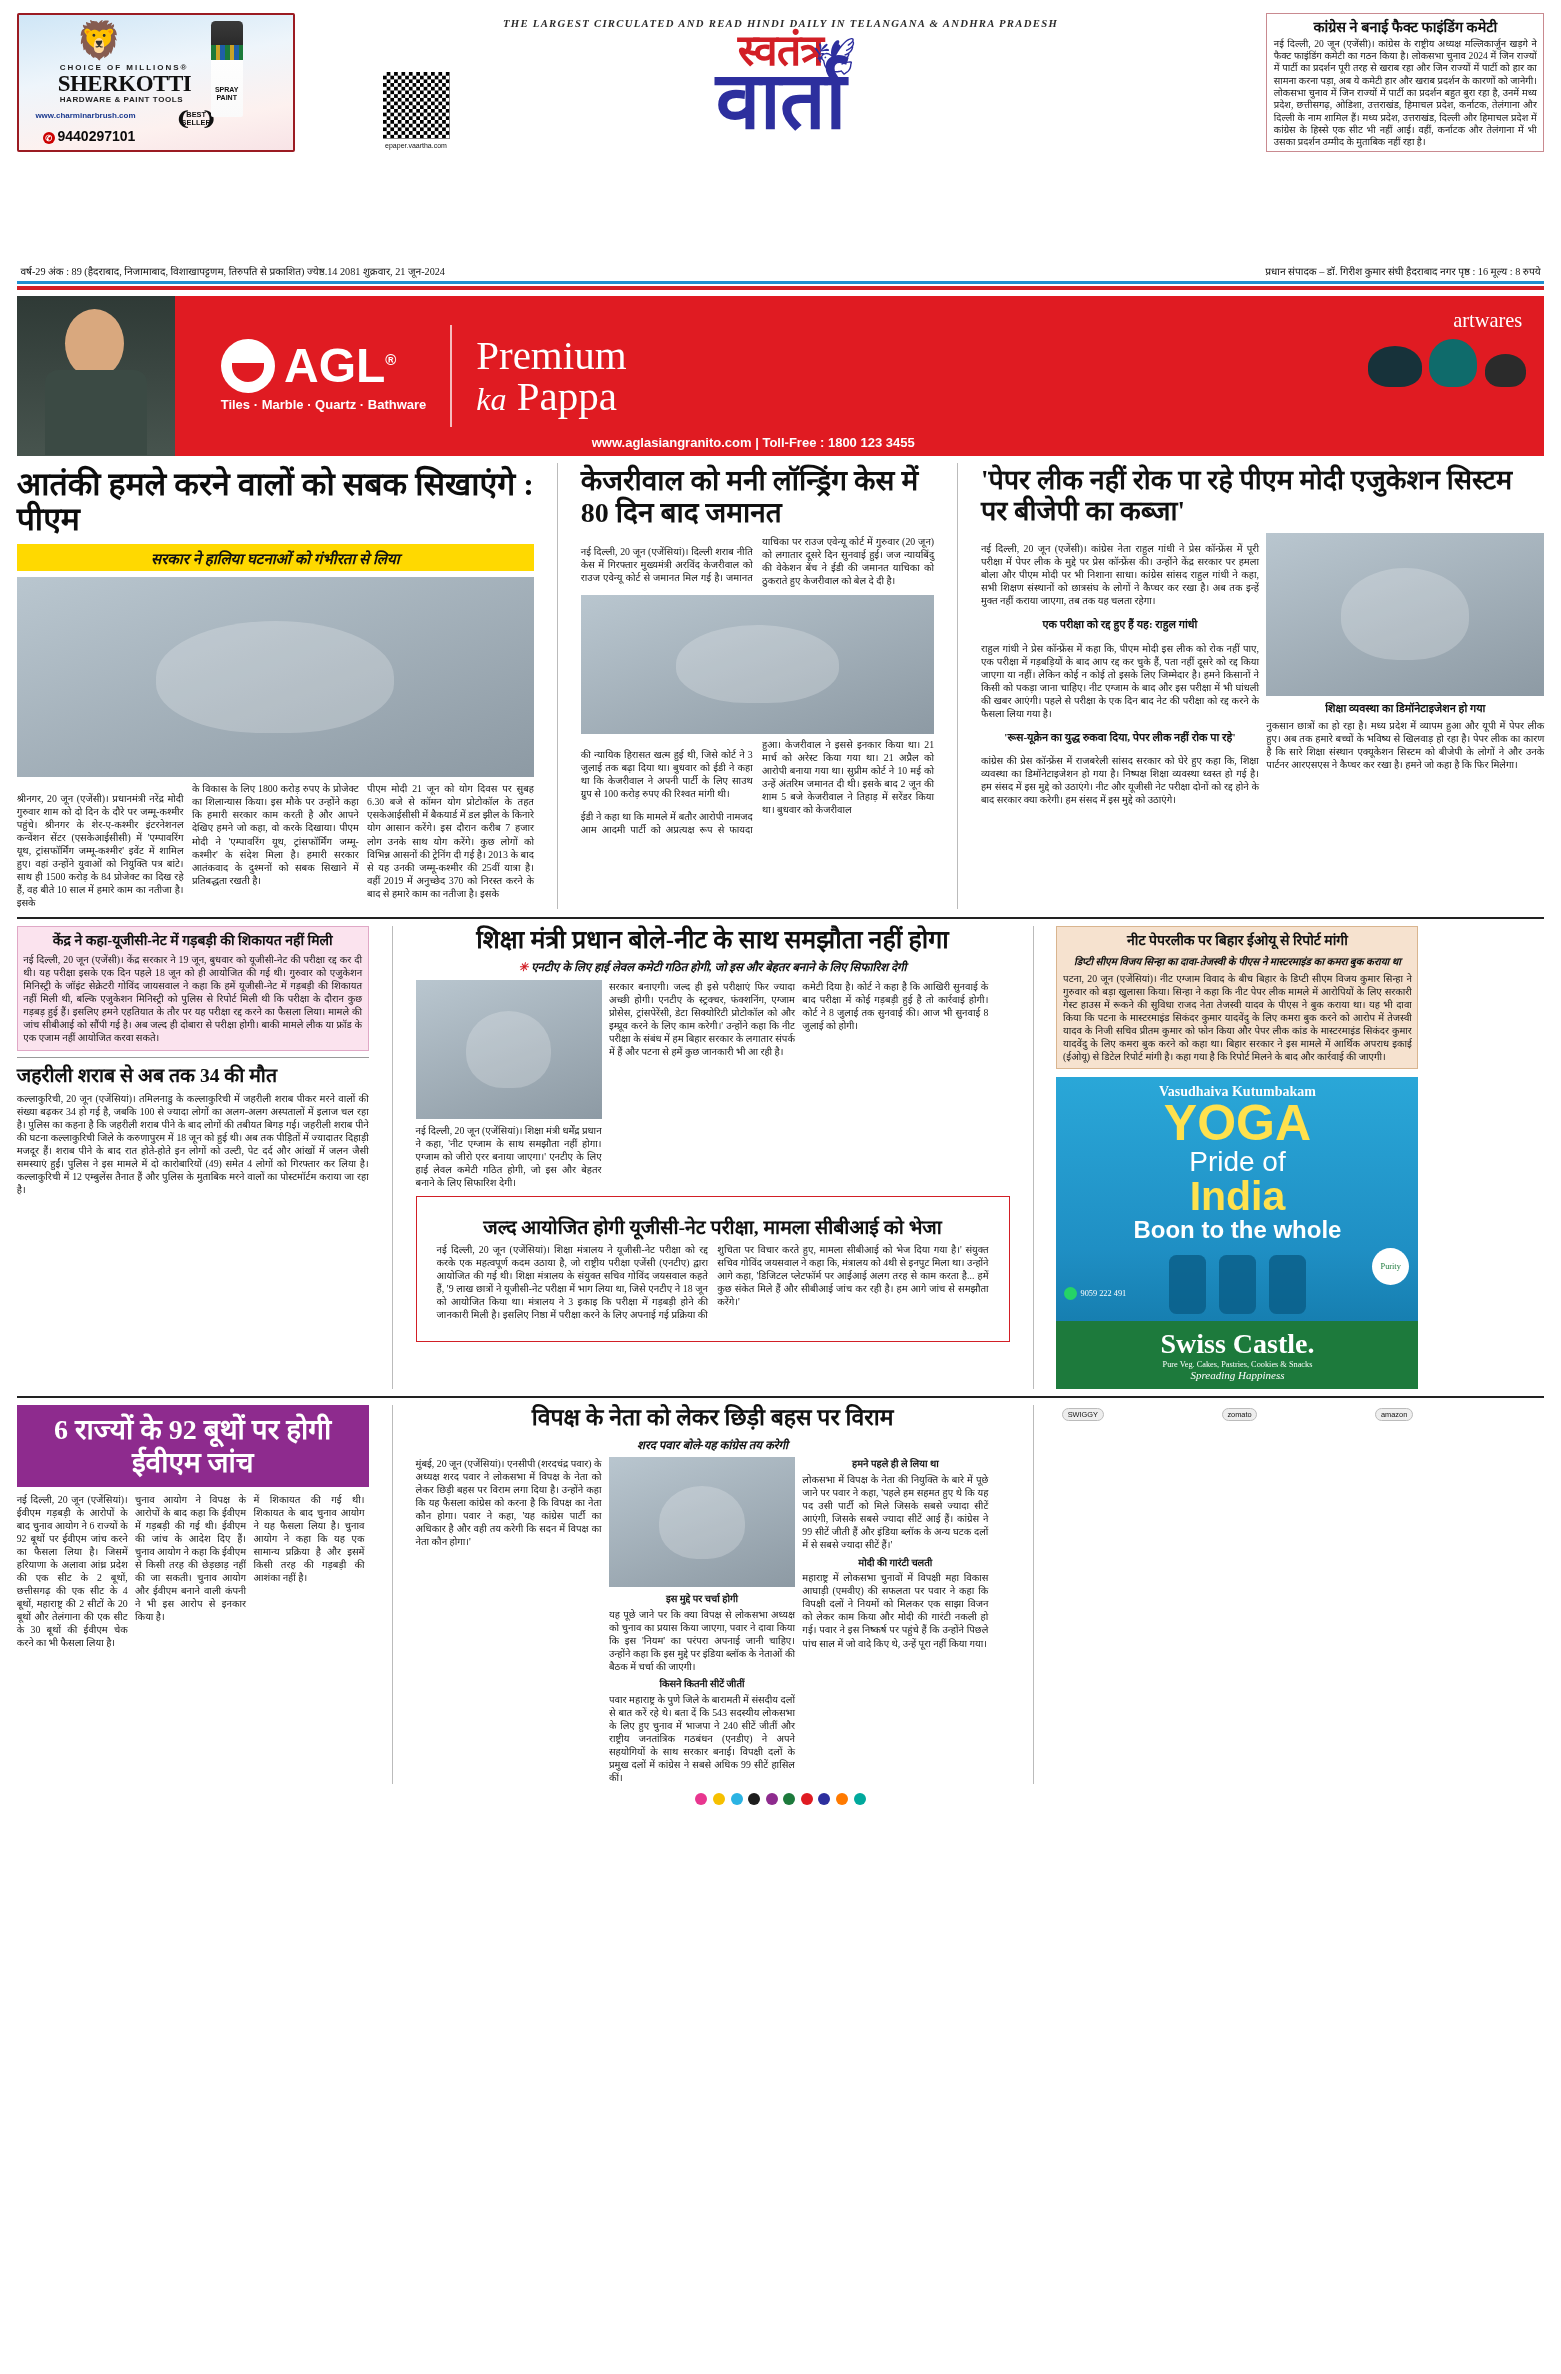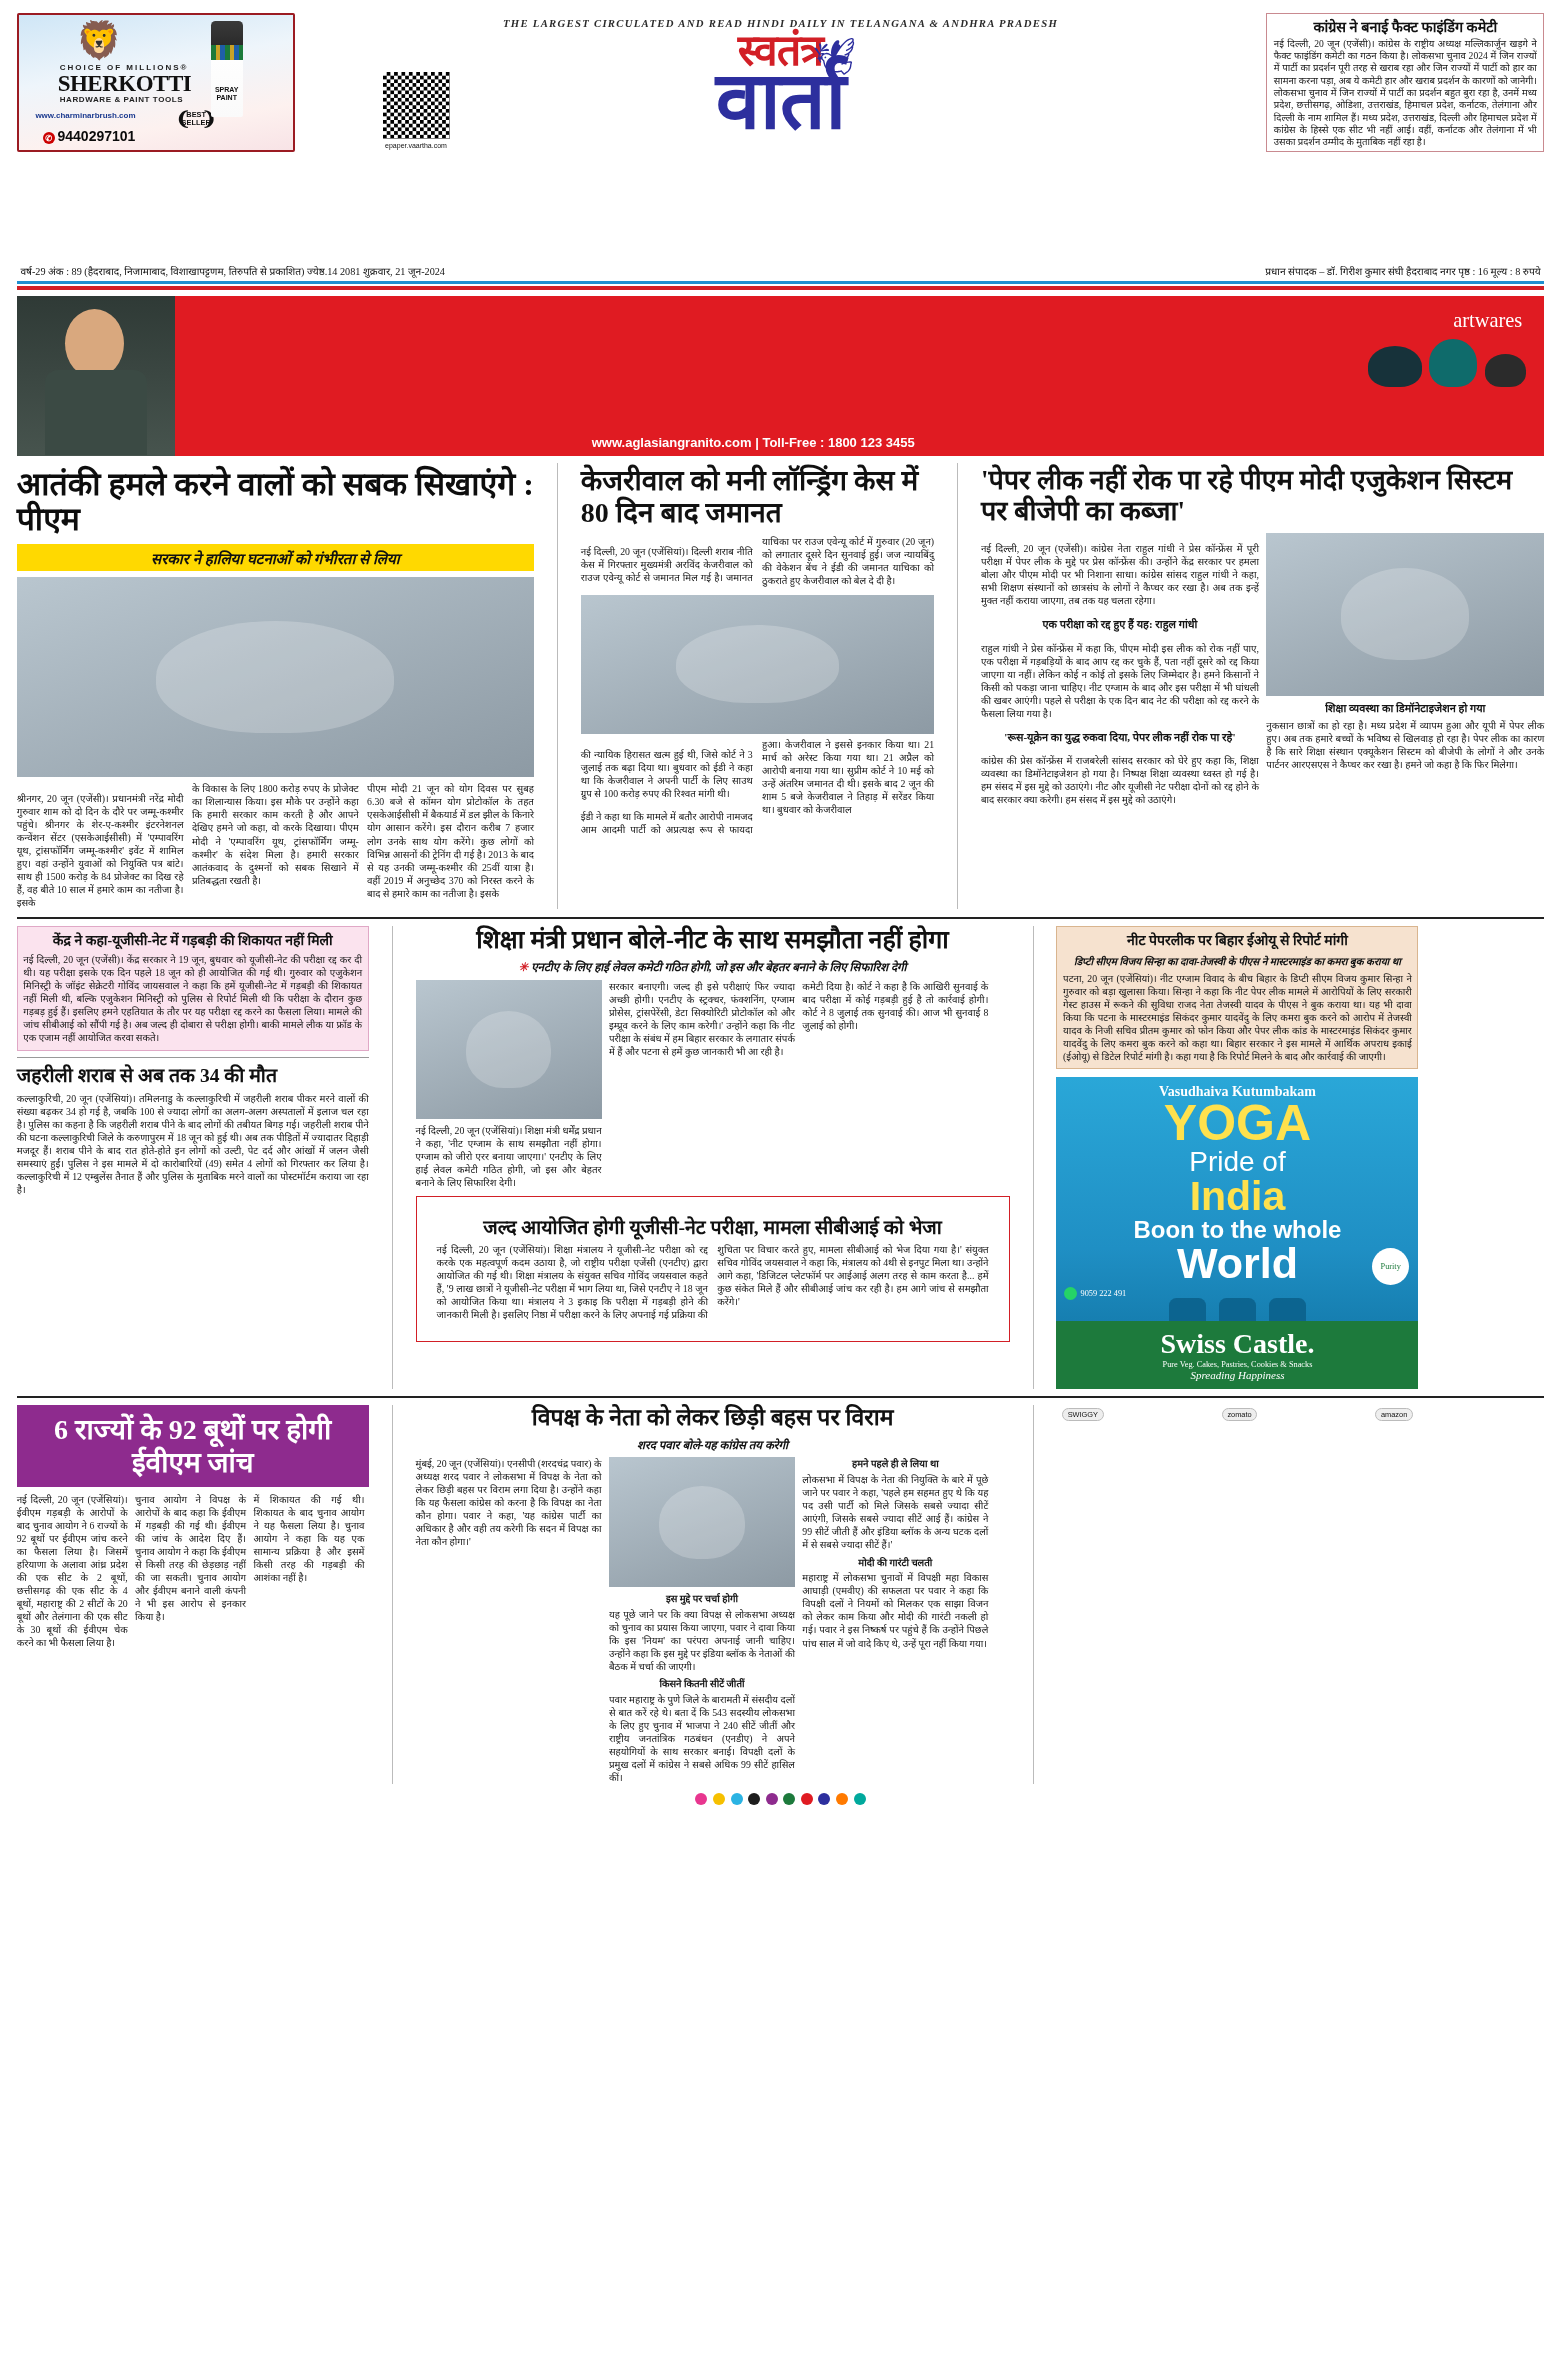--- a/index.html
+++ b/index.html
@@ -191,20 +191,34 @@
 
   <div class="issueline">
     <div>वर्ष-29 अंक : 89 (हैदराबाद, निजामाबाद, विशाखापट्टणम, तिरुपति से प्रकाशित) ज्येष्ठ.14 2081 शुक्रवार, 21 जून-2024</div>
     <div>प्रधान संपादक – डॉ. गिरीश कुमार संघी हैदराबाद नगर पृष्ठ : 16   मूल्य : 8 रुपये</div>
   </div>
   <div class="rule-blue"></div>
   <div class="rule-red"></div>
 
   <div class="agl">
     <div class="agl-person"></div>
+    <div style="display:flex;align-items:center;">
+      <div>
+        <div class="agl-logo">
+          <div class="agl-mark"></div>
+          <div class="agl-text"><span>AGL</span><span class="agl-sup">®</span></div>
+        </div>
+        <div class="agl-tag">Tiles · Marble · Quartz · Bathware</div>
+      </div>
+      <div class="agl-div"></div>
+      <div class="agl-prem">
+        <div>Premium</div>
+        <div><span class="ka">ka</span> <span>Pappa</span></div>
+      </div>
+    </div>
     <div class="agl-url">www.aglasiangranito.com  |  Toll-Free : 1800 123 3455</div>
     <div class="artwares">artwares</div>
     <div class="wares">
       <span class="ware" style="width:54px;height:41px"></span>
       <span class="ware" style="width:48px;height:48px;background:#0f6b6b"></span>
       <span class="ware" style="width:41px;height:33px;background:#2b2b2b"></span>
     </div>
   </div>
 
   <div class="cols">
@@ -299,21 +313,20 @@
         <div class="sub-italic" style="font-size:10.2px">डिप्टी सीएम विजय सिन्हा का दावा-तेजस्वी के पीएस ने मास्टरमाइंड का कमरा बुक कराया था</div>
         <div class="body-text" style="margin-top:3.7px">पटना, 20 जून (एजेंसियां)। नीट एग्जाम विवाद के बीच बिहार के डिप्टी सीएम विजय कुमार सिन्हा ने गुरुवार को बड़ा खुलासा किया। सिन्हा ने कहा कि नीट पेपर लीक मामले में आरोपियों के लिए सरकारी गेस्ट हाउस में रूकने की सुविधा राजद नेता तेजस्वी यादव के पीएस ने बुक कराया था। यह भी दावा किया कि पटना के मास्टरमाइंड सिकंदर कुमार यादवेंदु के लिए कमरा बुक करने को आरोप में तेजस्वी यादव के निजी सचिव प्रीतम कुमार को फोन किया और पेपर लीक कांड के मास्टरमाइंड सिकंदर कुमार यादवेंदु के लिए कमरा बुक करने को कहा था। बिहार सरकार ने इस मामले में आर्थिक अपराध इकाई (ईओयू) से डिटेल रिपोर्ट मांगी है। कहा गया है कि रिपोर्ट मिलने के बाद और कार्रवाई की जाएगी।</div>
       </div>
 
       <div class="yoga" style="margin-top:7.4px;height:312px">
         <div class="vk">Vasudhaiva Kutumbakam</div>
         <div class="big">YOGA</div>
         <div class="l2">Pride of</div>
         <div class="l3">India</div>
         <div class="l4">Boon to the whole</div>
-        <div class="l5">World</div>
         <div class="figs">
           <span class="fig"></span>
           <span class="fig"></span>
           <span class="fig"></span>
         </div>
         <div style="position:absolute;left:7.4px;bottom:89px;display:flex;align-items:center;gap:3.7px;font-size:8.3px;">
           <span style="width:13px;height:13px;border-radius:50%;background:#25d366;display:inline-block;"></span>
           <span>9059 222 491</span>
         </div>
         <div style="position:absolute;right:9.3px;bottom:104px;width:37px;height:37px;border-radius:50%;background:#fff;color:#1d7a3c;font-size:8.3px;line-height:37px;">Purity</div>

